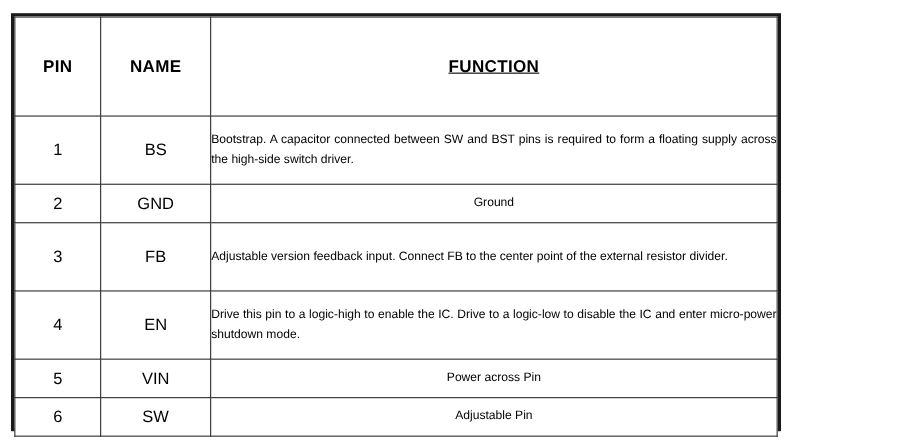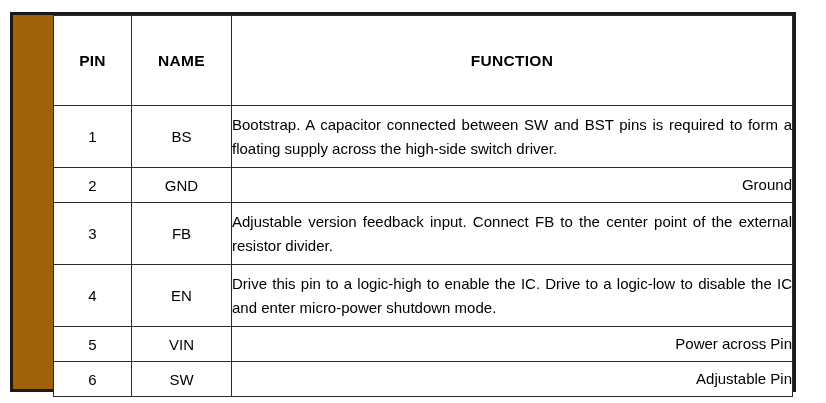--- a/index.html
+++ b/index.html
@@ -12,26 +12,25 @@
     height: 403px;
     font-family: "Liberation Sans", sans-serif;
     color: #000000;
     overflow: hidden;
   }
 
   #pin-table-wrapper {
     position: absolute;
     left: 10px;
     top: 12px;
-    width: 786px;
+    width: 700px;
     height: 380px;
     box-sizing: border-box;
     border: 3px solid #1a1a1a;
-    background: #a16207;
-    padding-left: 40px;
+    background: #a21caf;
   }
 
   table.pin-table {
     width: 100%;
     height: 100%;
     border-collapse: collapse;
     table-layout: fixed;
     background: #ffffff;
   }
 
@@ -52,38 +51,39 @@
   tr.header-row th {
     font-weight: bold;
     font-size: 15.5px;
     letter-spacing: 0.3px;
   }
   th.th-pin, th.th-name {
     text-align: center;
   }
   th.th-function {
     text-align: center;
+    text-decoration: underline;
   }
 
   
   td.cell-pin,
   td.cell-name {
     text-align: center;
     font-size: 15px;
   }
 
   td.cell-function {
     text-align: justify;
     text-justify: inter-word;
-    font-size: 15px;
+    font-size: 11px;
     line-height: 1.55;
     padding: 4px 12px 4px 11px;
   }
   td.cell-function.single-line {
-    text-align: right;
+    text-align: center;
   }
 
   tr.row-tall { height: 62px; }
   tr.row-short { height: 35px; }
 </style>
 </head>
 <body>
 
 <div id="pin-table-wrapper">
   <table class="pin-table">

